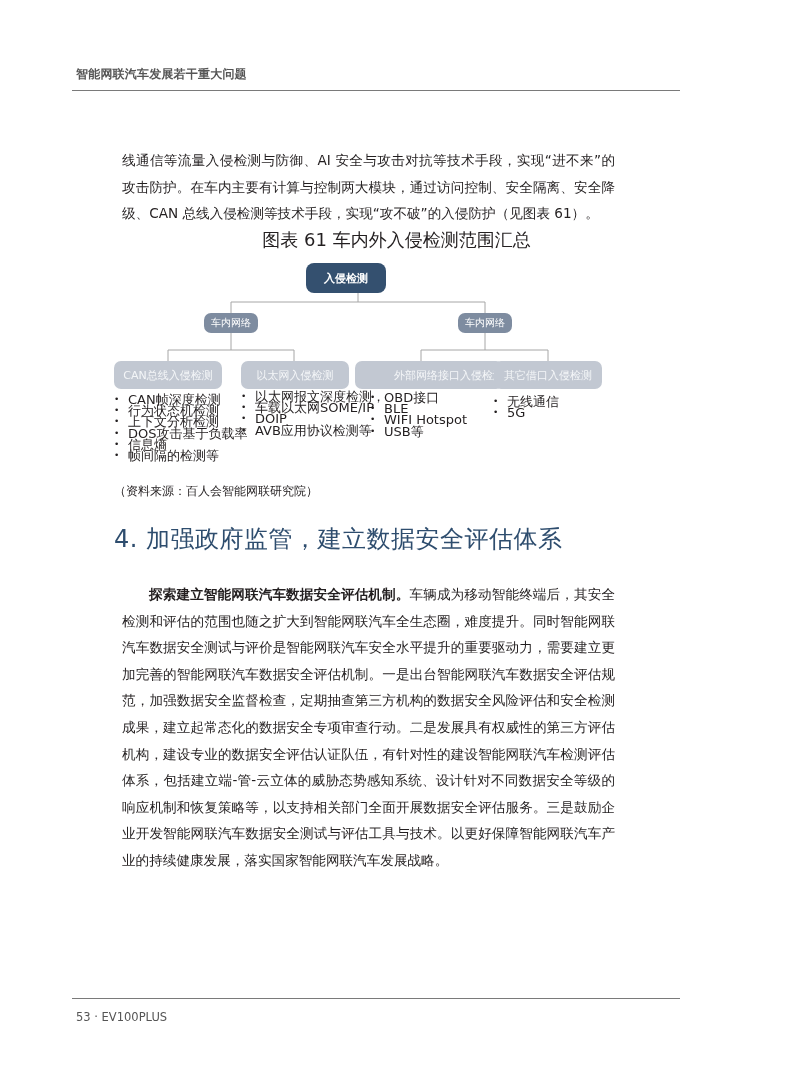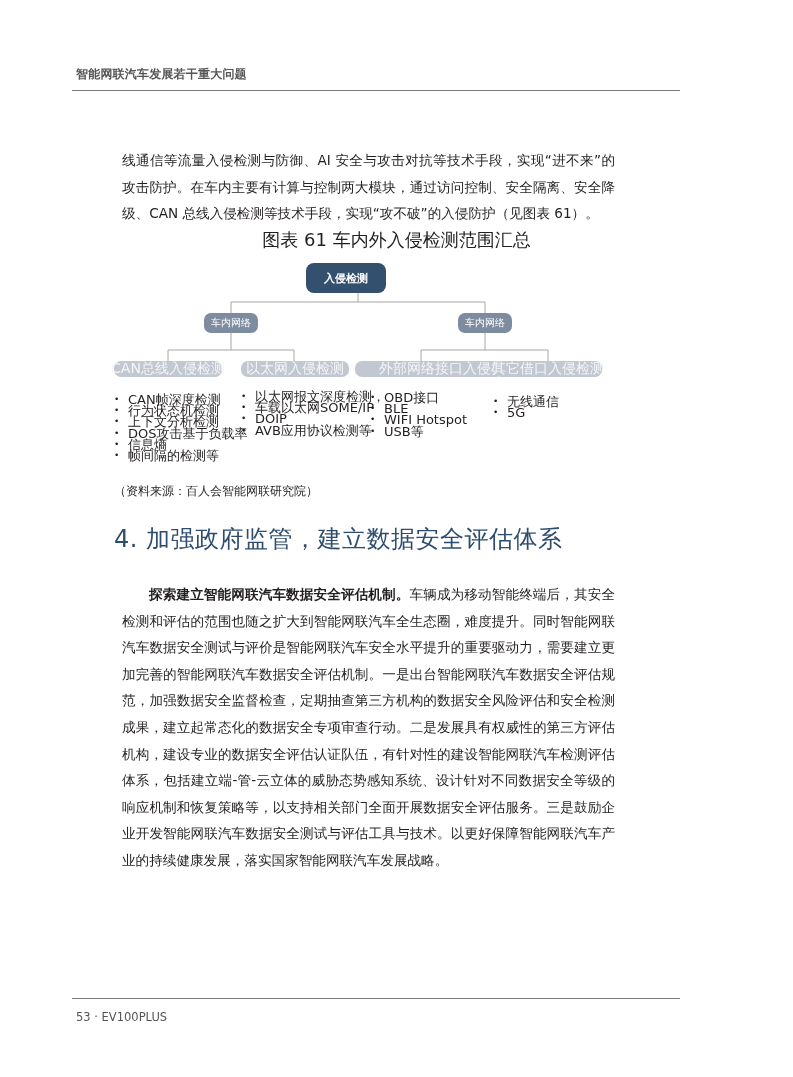--- a/index.html
+++ b/index.html
@@ -7,21 +7,21 @@
            font-family: "DejaVu Sans", "Liberation Sans", sans-serif; color: #231f20; }
     .running-head { position: absolute; left: 76px; top: 66px; font-size: 12px; color: #555; letter-spacing: 0.2px; font-weight: bold; }
     .head-rule { position: absolute; left: 72px; top: 90px; width: 608px; height: 0; border-top: 1px solid #7a7a7a; }
     .body-text { position: absolute; left: 114px; width: 493px; font-size: 13.6px; line-height: 26.6px; color: #231f20; margin: 8px; text-align: justify; }
     .intro { top: 139px; }
     .fig-caption { position: absolute; left: 0; width: 793px; top: 228px; text-align: center; font-size: 18px; color: #231f20; }
     .diagram { position: absolute; left: 0; top: 0; width: 793px; height: 500px; pointer-events: none; }
     .node { position: absolute; display: flex; align-items: center; justify-content: center; border-radius: 7px; color: #fff; white-space: nowrap; }
     .node-root { left: 306px; top: 263px; width: 80px; height: 30px; background: #34506f; font-size: 11px; font-weight: bold; border-radius: 8px; }
     .node-mid { width: 54px; height: 20px; top: 313px; background: #7e8ca0; font-size: 10px; }
-    .node-leaf { width: 108px; height: 16px; top: 361px; background: #c2c8d2; font-size: 14px; color: #f4f6f8; }
+    .node-leaf { width: 108px; height: 28px; top: 361px; background: #c2c8d2; font-size: 11px; color: #f4f6f8; }
     .bullets { position: absolute; margin: 0; padding: 0; list-style: none; font-size: 13px; line-height: 11.2px; color: #231f20; }
     .bullets li { position: relative; padding-left: 14px; white-space: nowrap; }
     .bullets li::before { content: "\2022"; position: absolute; left: 0; top: 0; font-size: 9px; }
     .source { position: absolute; left: 114px; top: 483px; font-size: 12px; color: #231f20; }
     .section-heading { position: absolute; left: 114px; top: 523px; font-size: 24px; color: #2e4d6e; letter-spacing: 0.5px; margin: 0; font-weight: normal; }
     .main-para { top: 573px; text-indent: 27px; }
     .main-para b { font-weight: bold; }
     .foot-rule { position: absolute; left: 72px; top: 998px; width: 608px; height: 0; border-top: 1px solid #7a7a7a; }
     .folio { position: absolute; left: 76px; top: 1010px; font-size: 11.5px; color: #555; }
   </style>

